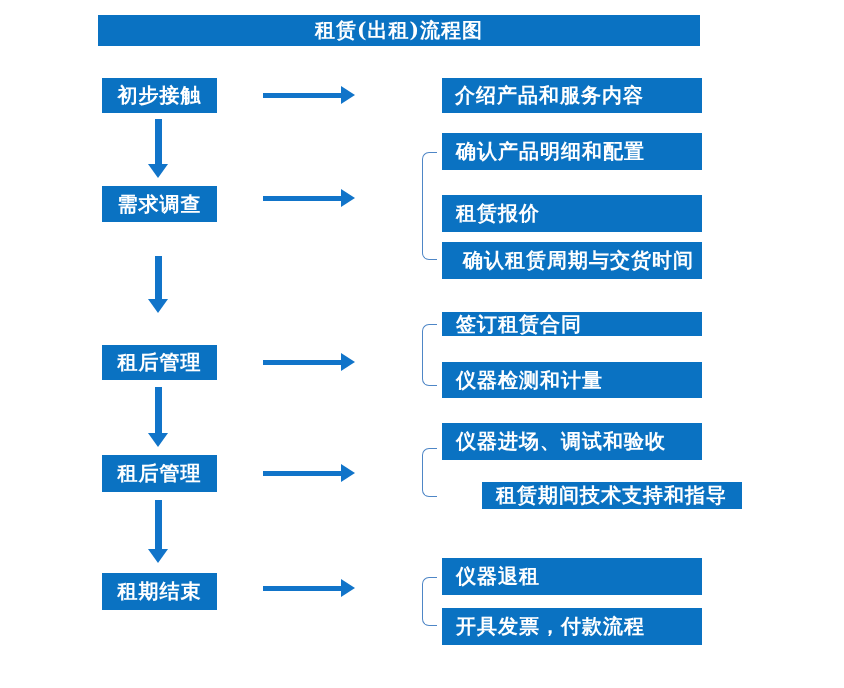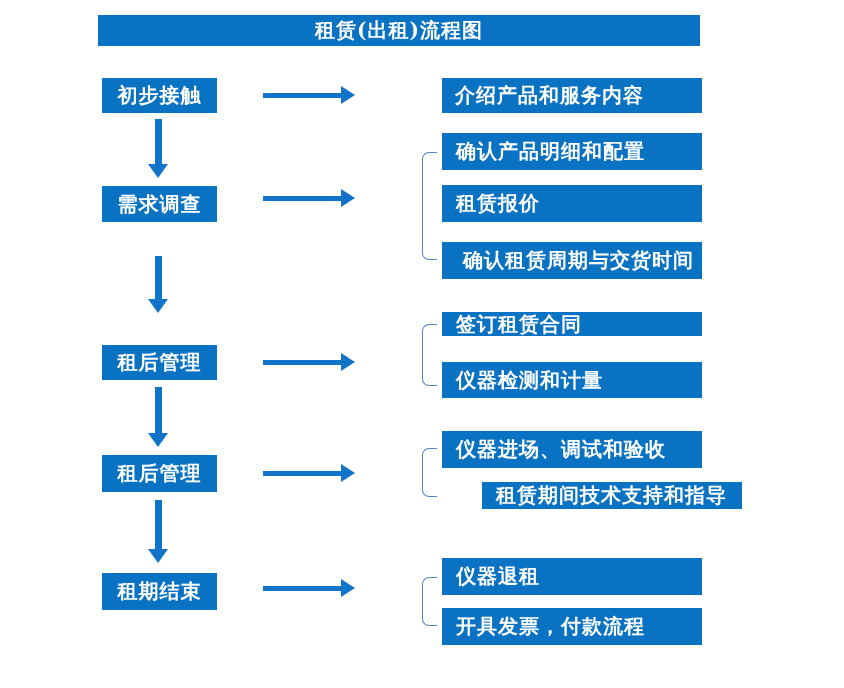--- a/index.html
+++ b/index.html
@@ -126,22 +126,22 @@
     <div class="head"></div>
   </div>
 
   <div class="bracket" style="top:152px;height:108px;"></div>
   <div class="bracket" style="top:324px;height:62px;"></div>
   <div class="bracket" style="top:448px;height:49px;"></div>
   <div class="bracket" style="top:577px;height:49px;"></div>
 
   <div class="box rbox" style="top:78px;height:35px;padding-left:13px;">介绍产品和服务内容</div>
   <div class="box rbox" style="top:133px;height:37px;">确认产品明细和配置</div>
-  <div class="box rbox" style="top:185px;height:37px;">租赁报价</div>
+  <div class="box rbox" style="top:195px;height:37px;">租赁报价</div>
   <div class="box rbox" style="top:242px;height:37px;padding-left:21px;">确认租赁周期与交货时间</div>
   <div class="box rbox" style="top:312px;height:24px;">签订租赁合同</div>
   <div class="box rbox" style="top:362px;height:36px;">仪器检测和计量</div>
-  <div class="box rbox" style="top:423px;height:37px;margin-top:8px;">仪器进场、调试和验收</div>
+  <div class="box rbox" style="top:423px;height:37px;">仪器进场、调试和验收</div>
   <div class="box rbox" style="top:482px;height:27px;margin-left:40px;">租赁期间技术支持和指导</div>
   <div class="box rbox" style="top:558px;height:37px;">仪器退租</div>
   <div class="box rbox" style="top:608px;height:37px;">开具发票，付款流程</div>
 
 </div>
 
 </body></html>

